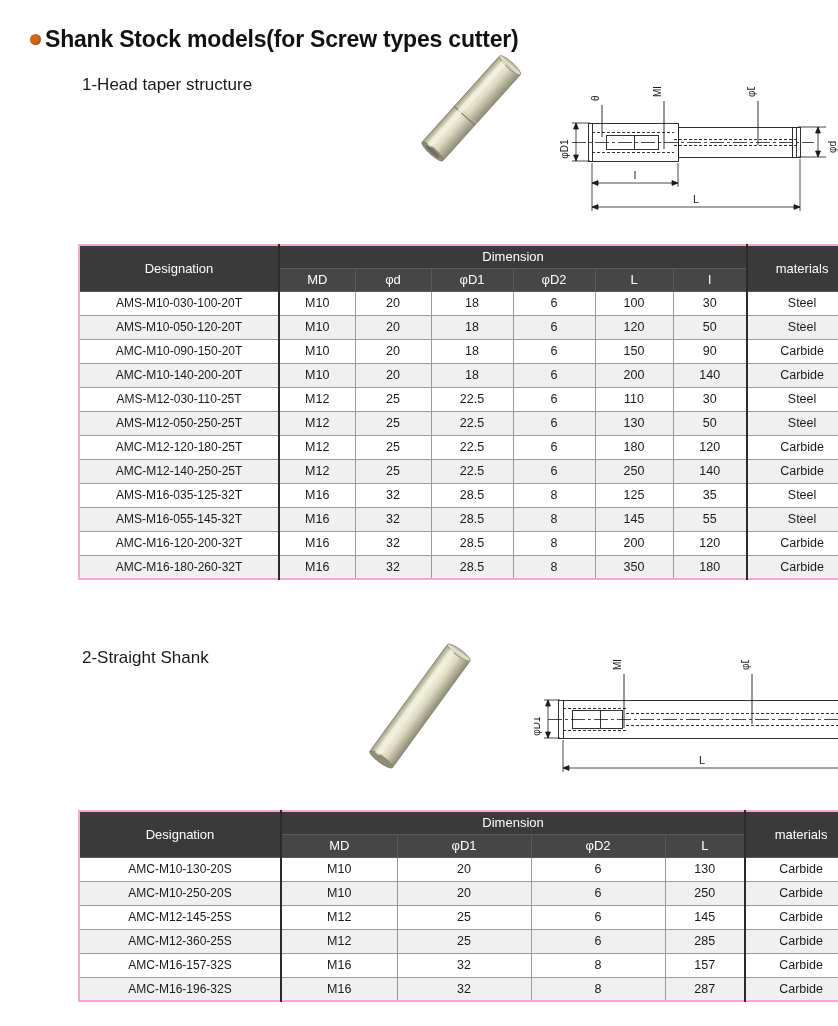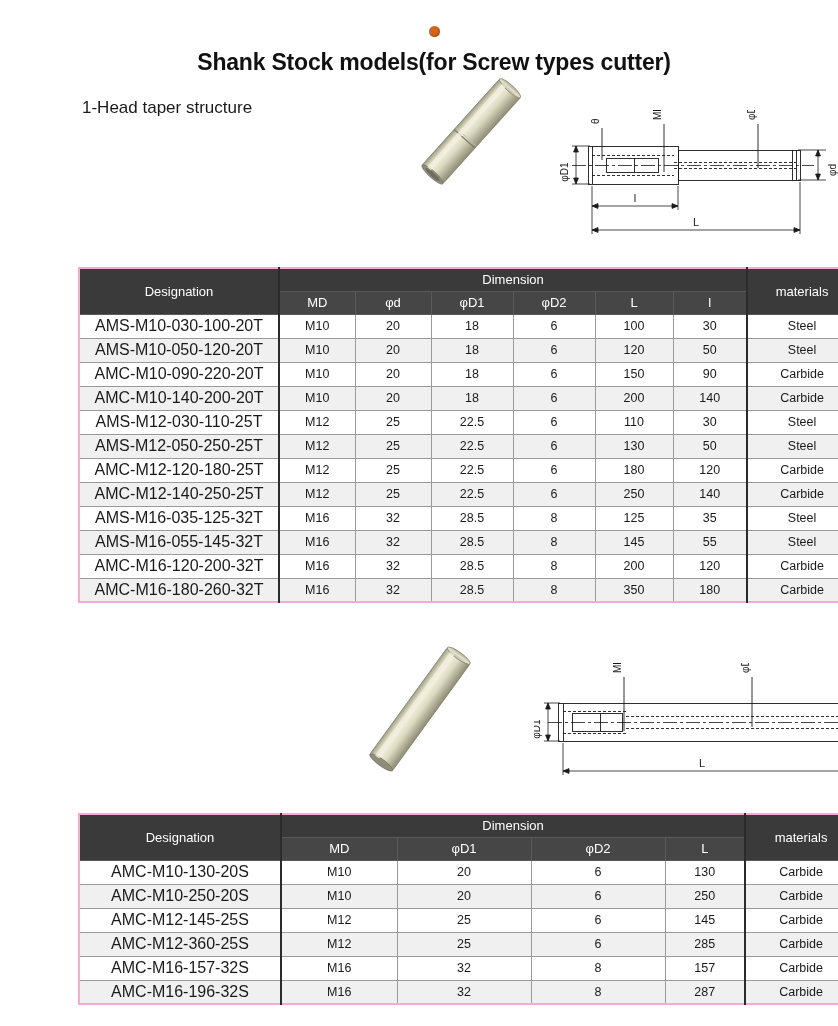--- a/index.html
+++ b/index.html
@@ -11,23 +11,22 @@
     font-family: "Liberation Sans", sans-serif;
     color: #1a1a1a;
     position: relative;
     overflow: hidden;
   }
 
   
   .page-title-row {
     display: flex;
     align-items: center;
-    gap: 12px;
+    gap: 4px;
     padding: 26px 0 0 30px;
-    flex-direction: column;
   }
   .bullet {
     width: 11px; height: 11px;
     border-radius: 50%;
     background: #d4661a;
     flex: 0 0 auto;
     box-shadow: inset -1px -1px 2px rgba(0,0,0,.25);
   }
   .page-title {
     font-size: 23px;
@@ -77,21 +76,21 @@
     border: 1px solid #5a5a5a;
   }
   table.spec thead th.sub {
     background: #464646;
   }
   table.spec thead th.tall { height: 46px; }
   table.spec thead th.half { height: 23px; }
   table.spec tbody tr td { height: 24px; }
   table.spec tbody tr:nth-child(odd) td { background: #ffffff; }
   table.spec tbody tr:nth-child(even) td { background: #f0f0f0; }
-  table.spec tbody td.desig { font-size: 16px; text-align: center; }
+  table.spec tbody td.desig { font-size: 12px; text-align: center; }
 
   
   table.spec th.grp-l, table.spec td.grp-l { border-left: 2px solid #2b2b2b; }
 </style>
 </head>
 <body>
 
 <div class="page-title-row">
   <span class="bullet"></span>
   <span class="page-title">Shank Stock models(for Screw types cutter)</span>
@@ -249,21 +248,21 @@
           <td class="desig">AMS-M10-050-120-20T</td>
           <td class="grp-l">M10</td>
           <td>20</td>
           <td>18</td>
           <td>6</td>
           <td>120</td>
           <td>50</td>
           <td class="grp-l">Steel</td>
         </tr>
         <tr>
-          <td class="desig">AMC-M10-090-220-20T</td>
+          <td class="desig">AMC-M10-090-150-20T</td>
           <td class="grp-l">M10</td>
           <td>20</td>
           <td>18</td>
           <td>6</td>
           <td>150</td>
           <td>90</td>
           <td class="grp-l">Carbide</td>
         </tr>
         <tr>
           <td class="desig">AMC-M10-140-200-20T</td>
@@ -355,20 +354,21 @@
           <td>180</td>
           <td class="grp-l">Carbide</td>
         </tr>
       </tbody>
     </table>
   </div>
 </div>
 
 <div class="section" style="margin-top:68px;">
 
+  <div class="section-title">2-Straight Shank</div>
 
   <div class="figure-band" style="height:132px;">
 
     <div class="photo" style="left:292px; top:-40px;">
       <svg width="160" height="155" viewBox="0 0 160 155">
         <defs>
           <linearGradient id="metalB" x1="0" y1="0" x2="0" y2="1">
             <stop offset="0%" stop-color="#a09e86"></stop>
             <stop offset="15%" stop-color="#d3d1b8"></stop>
             <stop offset="36%" stop-color="#efedd9"></stop>

